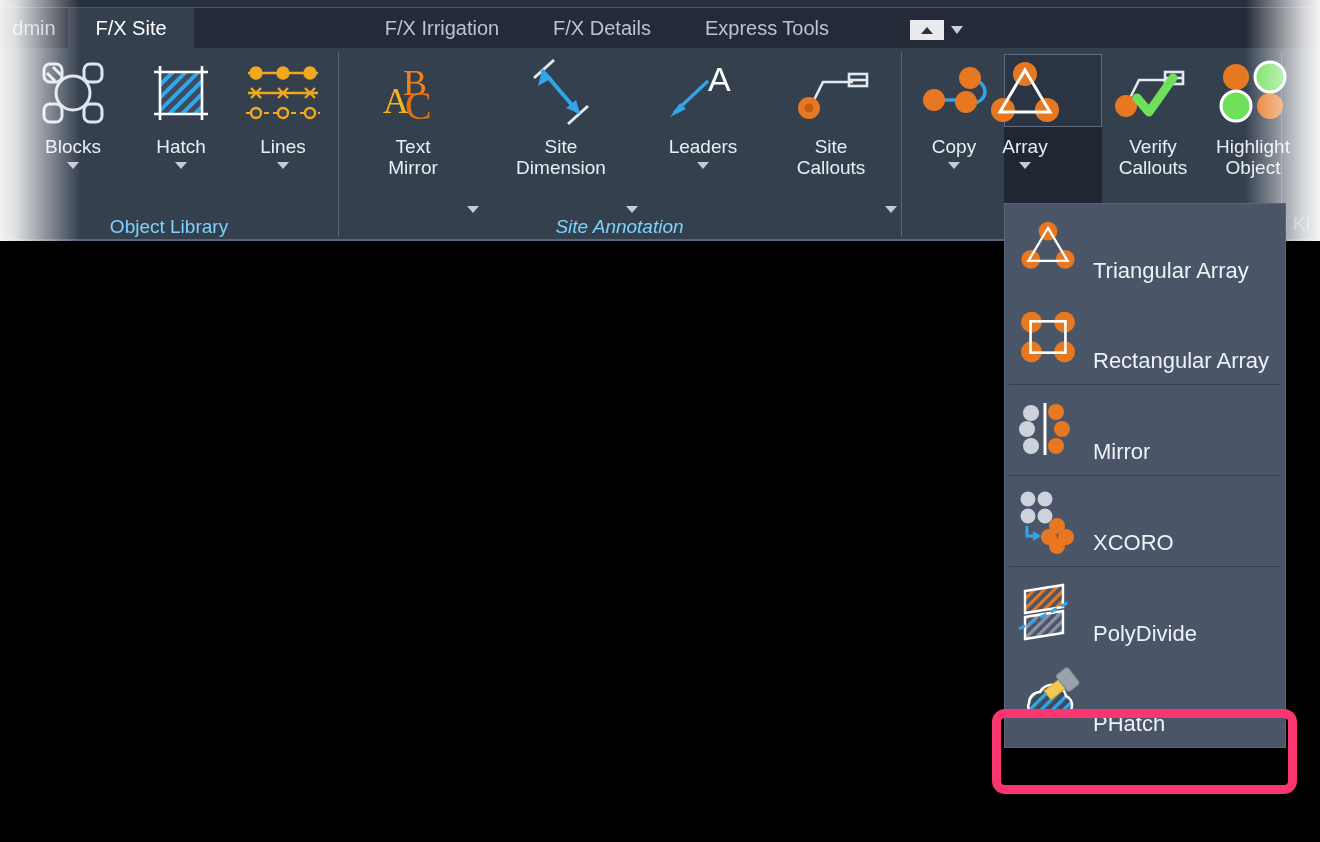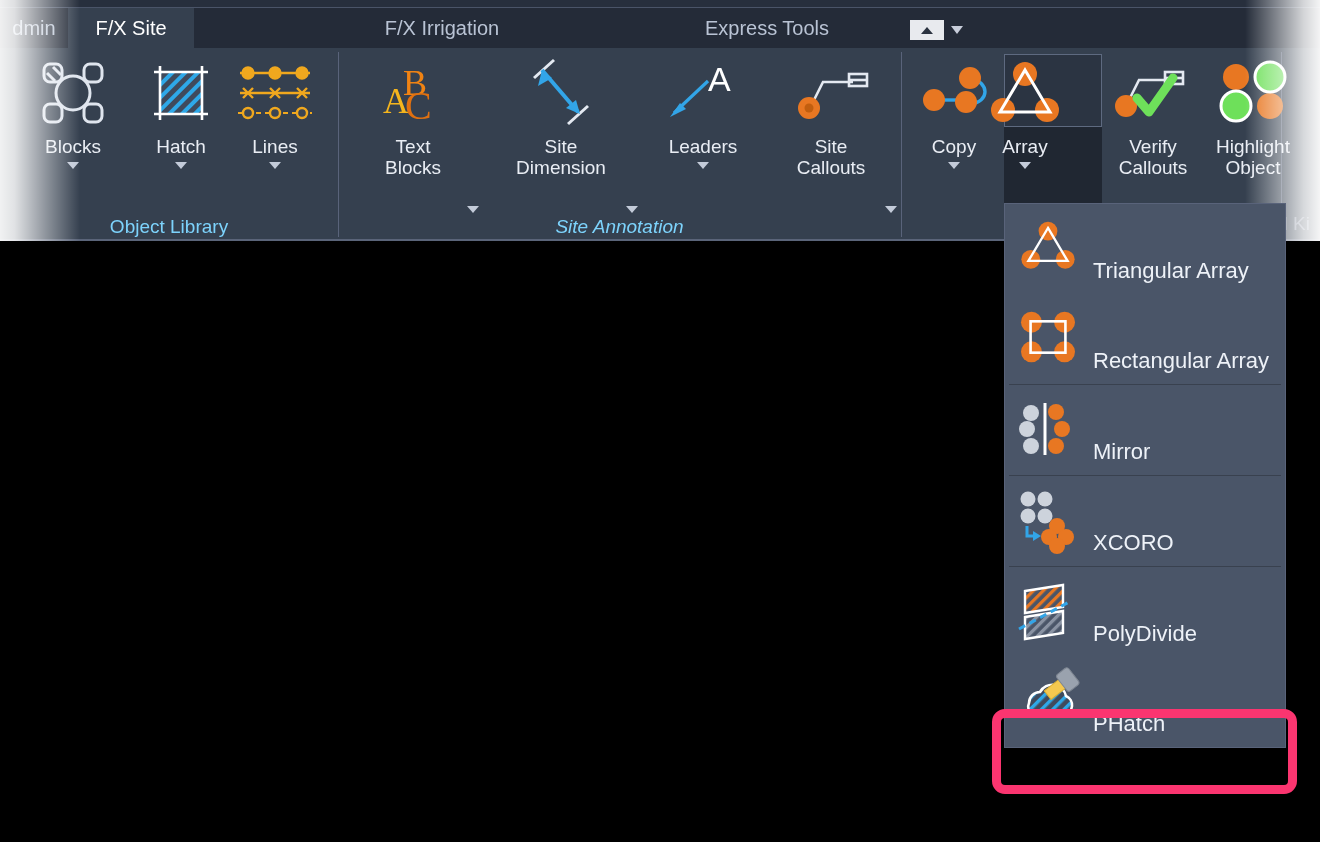--- a/index.html
+++ b/index.html
@@ -60,20 +60,21 @@
 <body>
 
 <div class="stage">
 
   <div class="topstrip"></div>
 
   <div class="tabbar">
     <div class="tab" style="left:0px;width:68px;">dmin</div>
     <div class="tab active" style="left:68px;width:126px;">F/X Site</div>
     <div class="tab" style="left:358px;width:168px;">F/X Irrigation</div>
+    <div class="tab" style="left:528px;width:148px;">F/X Details</div>
     <div class="tab" style="left:678px;width:178px;">Express Tools</div>
 
     <div class="tabarrowbox" style="left:910px;">
       <div class="tabarrow-btn">
           <div class="tri-up"></div>
         </div>
       <div class="tri-dn-small"></div>
     </div>
   </div>
 
@@ -115,21 +116,21 @@
             <rect x="14" y="14" width="42" height="42" fill="url(#hpat)"></rect>
             <g stroke="#ffffff" stroke-width="2.6">
               <path d="M14 8 L14 62 M56 8 L56 62 M8 14 L62 14 M8 56 L62 56"></path>
             </g>
           </svg>
         </div>
         <div class="lbl">Hatch</div>
         <div class="caret"></div>
       </div>
 
-      <div class="btn" style="left:225px;">
+      <div class="btn" style="left:233px;">
         <div class="ico">
           <svg width="78" height="64" viewBox="0 0 78 64">
             <g stroke="#f0a81e" stroke-width="2.4" fill="#f0a81e">
               <path d="M4 12 H74" stroke-width="2.4"></path>
               <circle cx="12" cy="12" r="5.5"></circle>
                 <circle cx="39" cy="12" r="5.5"></circle>
                 <circle cx="66" cy="12" r="5.5"></circle>
             </g>
             <g stroke="#f0a81e" stroke-width="2.4" fill="none">
               <path d="M4 32 H74"></path>
@@ -158,21 +159,21 @@
 
     <div class="btn wide" style="left:353px;">
       <div class="ico">
         <svg width="80" height="72" viewBox="0 0 80 72">
           <text x="10" y="56" font-family="Liberation Serif,serif" font-size="36" fill="#f5b51d">A</text>
           <text x="30" y="38" font-family="Liberation Serif,serif" font-size="36" fill="#f08313">B</text>
           <text x="32" y="62" font-family="Liberation Serif,serif" font-size="40" fill="#e07010">C</text>
         </svg>
       </div>
       <div class="lbl">Text
-Blocks</div>
+Mirror</div>
     </div>
     <div class="caret-side" style="left:467px;top:158px;"></div>
 
     <div class="btn wide" style="left:501px;">
       <div class="ico">
         <svg width="86" height="74" viewBox="0 0 86 74">
           <g stroke="#e4e9f1" stroke-width="3" fill="none">
             <path d="M16 22 L36 4"></path>
             <path d="M50 68 L70 50"></path>
           </g>

